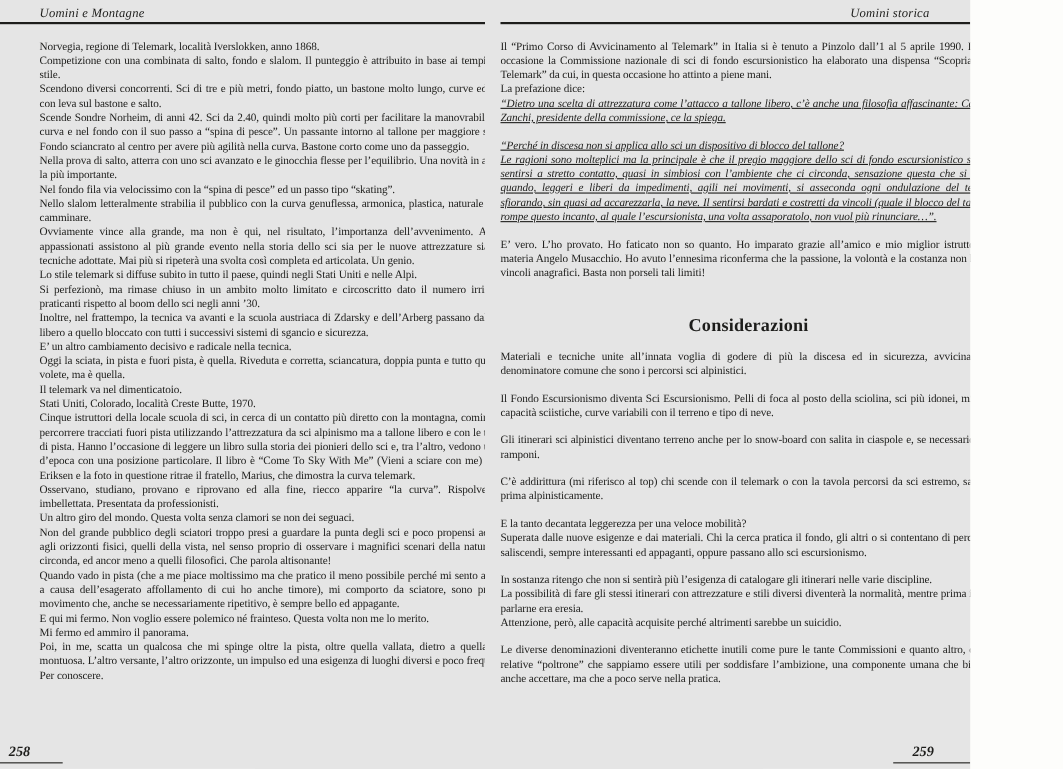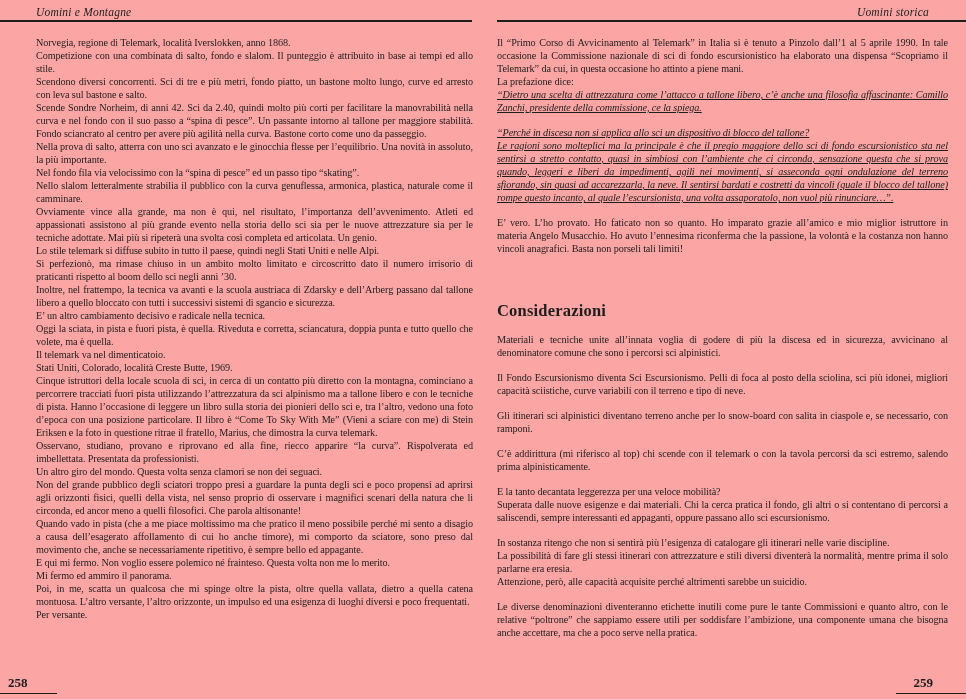--- a/index.html
+++ b/index.html
@@ -2,23 +2,23 @@
 <html><head>
 <meta charset="utf-8">
 <style>
   html, body {
     margin: 0;
     padding: 0;
     background: #fdfdfb;
   }
   .spread {
     position: relative;
-    width: 966px;
+    width: 882px;
     height: 699px;
-    background: #fca5a5;
+    background: #e5e5e5;
     font-family: "Liberation Serif", "DejaVu Serif", serif;
     color: #1d1d1b;
     overflow: hidden;
     display: flex;
   }
   .page {
     position: relative;
     width: 483px;
     height: 699px;
     overflow: hidden;
@@ -52,31 +52,32 @@
   }
   .page-left .body-text { left: 36px; width: 437px; }
   .page-right .body-text { left: 14px; width: 451px; }
   .body-text p {
     margin: 0;
     padding: 0;
   }
   .body-text p.gap { margin-top: 12px; }
   .body-text p.italic { font-style: italic; text-decoration: underline; }
   .section-heading {
-    margin: 49px 0 16px 0;
-    text-align: left;
+    margin: 34px 0 16px 0;
+    text-align: center;
     font-weight: bold;
     font-size: 16.5px;
     letter-spacing: 0.2px;
   }
   
   .page-number {
     position: absolute;
     bottom: 8px;
     font-weight: bold;
+    font-style: italic;
     font-size: 13px;
   }
   .page-left .page-number { left: 8px; }
   .page-right .page-number { right: 33px; }
   .footer-rule {
     position: absolute;
     bottom: 5px;
     height: 1.5px;
     background: #1d1d1b;
   }
@@ -100,30 +101,30 @@
       <p>Nella prova di salto, atterra con uno sci avanzato e le ginocchia flesse per l’equilibrio. Una novità in assoluto, la più importante.</p>
       <p>Nel fondo fila via velocissimo con la “spina di pesce” ed un passo tipo “skating”.</p>
       <p>Nello slalom letteralmente strabilia il pubblico con la curva genuflessa, armonica, plastica, naturale come il camminare.</p>
       <p>Ovviamente vince alla grande, ma non è qui, nel risultato, l’importanza dell’avvenimento. Atleti ed appassionati assistono al più grande evento nella storia dello sci sia per le nuove attrezzature sia per le tecniche adottate. Mai più si ripeterà una svolta così completa ed articolata. Un genio.</p>
       <p>Lo stile telemark si diffuse subito in tutto il paese, quindi negli Stati Uniti e nelle Alpi.</p>
       <p>Si perfezionò, ma rimase chiuso in un ambito molto limitato e circoscritto dato il numero irrisorio di praticanti rispetto al boom dello sci negli anni ’30.</p>
       <p>Inoltre, nel frattempo, la tecnica va avanti e la scuola austriaca di Zdarsky e dell’Arberg passano dal tallone libero a quello bloccato con tutti i successivi sistemi di sgancio e sicurezza.</p>
       <p>E’ un altro cambiamento decisivo e radicale nella tecnica.</p>
       <p>Oggi la sciata, in pista e fuori pista, è quella. Riveduta e corretta, sciancatura, doppia punta e tutto quello che volete, ma è quella.</p>
       <p>Il telemark va nel dimenticatoio.</p>
-      <p>Stati Uniti, Colorado, località Creste Butte, 1969.</p>
+      <p>Stati Uniti, Colorado, località Creste Butte, 1970.</p>
       <p>Cinque istruttori della locale scuola di sci, in cerca di un contatto più diretto con la montagna, cominciano a percorrere tracciati fuori pista utilizzando l’attrezzatura da sci alpinismo ma a tallone libero e con le tecniche di pista. Hanno l’occasione di leggere un libro sulla storia dei pionieri dello sci e, tra l’altro, vedono una foto d’epoca con una posizione particolare. Il libro è “Come To Sky With Me” (Vieni a sciare con me) di Stein Eriksen e la foto in questione ritrae il fratello, Marius, che dimostra la curva telemark.</p>
       <p>Osservano, studiano, provano e riprovano ed alla fine, riecco apparire “la curva”. Rispolverata ed imbellettata. Presentata da professionisti.</p>
       <p>Un altro giro del mondo. Questa volta senza clamori se non dei seguaci.</p>
       <p>Non del grande pubblico degli sciatori troppo presi a guardare la punta degli sci e poco propensi ad aprirsi agli orizzonti fisici, quelli della vista, nel senso proprio di osservare i magnifici scenari della natura che li circonda, ed ancor meno a quelli filosofici. Che parola altisonante!</p>
       <p>Quando vado in pista (che a me piace moltissimo ma che pratico il meno possibile perché mi sento a disagio a causa dell’esagerato affollamento di cui ho anche timore), mi comporto da sciatore, sono preso dal movimento che, anche se necessariamente ripetitivo, è sempre bello ed appagante.</p>
       <p>E qui mi fermo. Non voglio essere polemico né frainteso. Questa volta non me lo merito.</p>
       <p>Mi fermo ed ammiro il panorama.</p>
       <p>Poi, in me, scatta un qualcosa che mi spinge oltre la pista, oltre quella vallata, dietro a quella catena montuosa. L’altro versante, l’altro orizzonte, un impulso ed una esigenza di luoghi diversi e poco frequentati.</p>
-      <p>Per versante.</p>
+      <p>Per conoscere.</p>
     </div>
 
     <div class="page-number">258</div>
     <div class="footer-rule"></div>
   </div>
 
   <div class="page page-right">
     <div class="running-header">Uomini storica</div>
     <div class="header-rule"></div>
 

